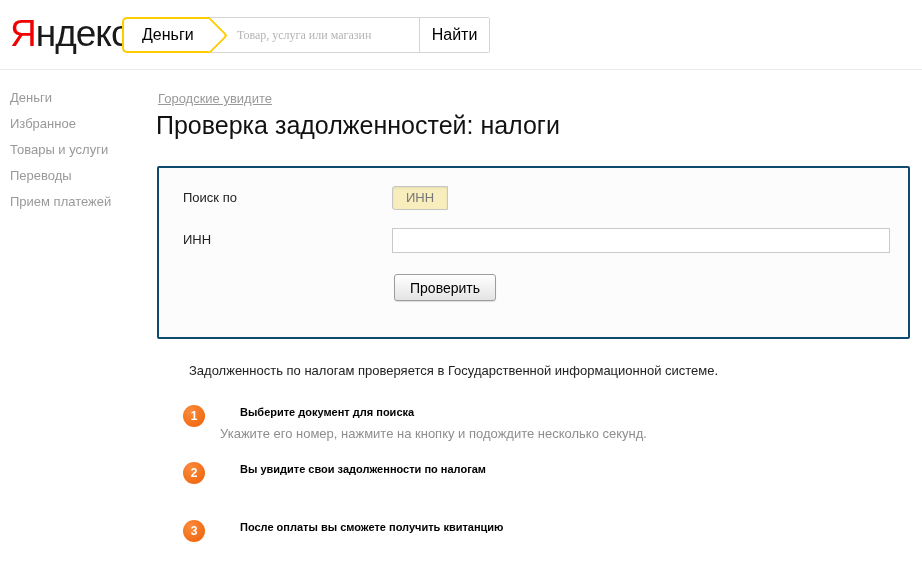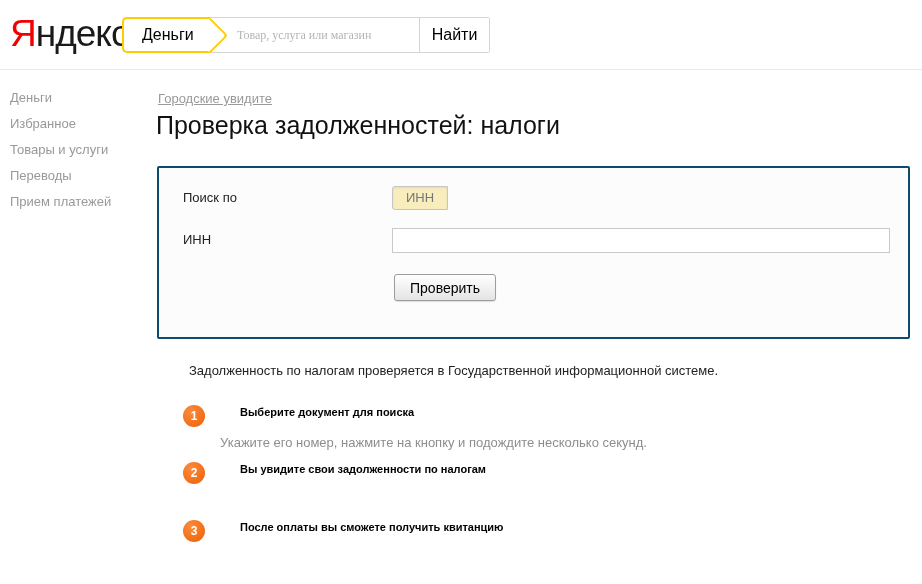--- a/index.html
+++ b/index.html
@@ -53,21 +53,21 @@
 
   .note-text { position:absolute; left:181px; top:363px; font-size:13px; color:#222;margin-left:8px; }
 
   .step { position:absolute; left:183px; width:640px; }
   .step-1 { top:404px; } .step-2 { top:461px; } .step-3 { top:519px; }
   .step-num { position:absolute; left:0; top:1px; width:22px; height:22px; border-radius:50%;
     background:radial-gradient(circle at 35% 30%, #fa8b3c, #ee5f05); color:#fff; font-size:12px; font-weight:bold;
     display:flex; align-items:center; justify-content:center; }
   .step-body { margin-left:37px; }
   .step-title { font-size:11px; font-weight:bold; color:#000; line-height:16px;margin-left:20px; }
-  .step-desc { font-size:13px; color:#8e8e8e; line-height:16px; margin-top:15px; }
+  .step-desc { font-size:13px; color:#8e8e8e; line-height:16px; margin-top:6px; }
 </style>
 </head>
 <body>
 
 <div class="logo"><span class="logo-red">Я</span><span>ндекс</span></div>
 
 <div class="search-tab">
   <span class="arrow"></span>
   <span class="tab-text">Деньги</span>
 </div>

